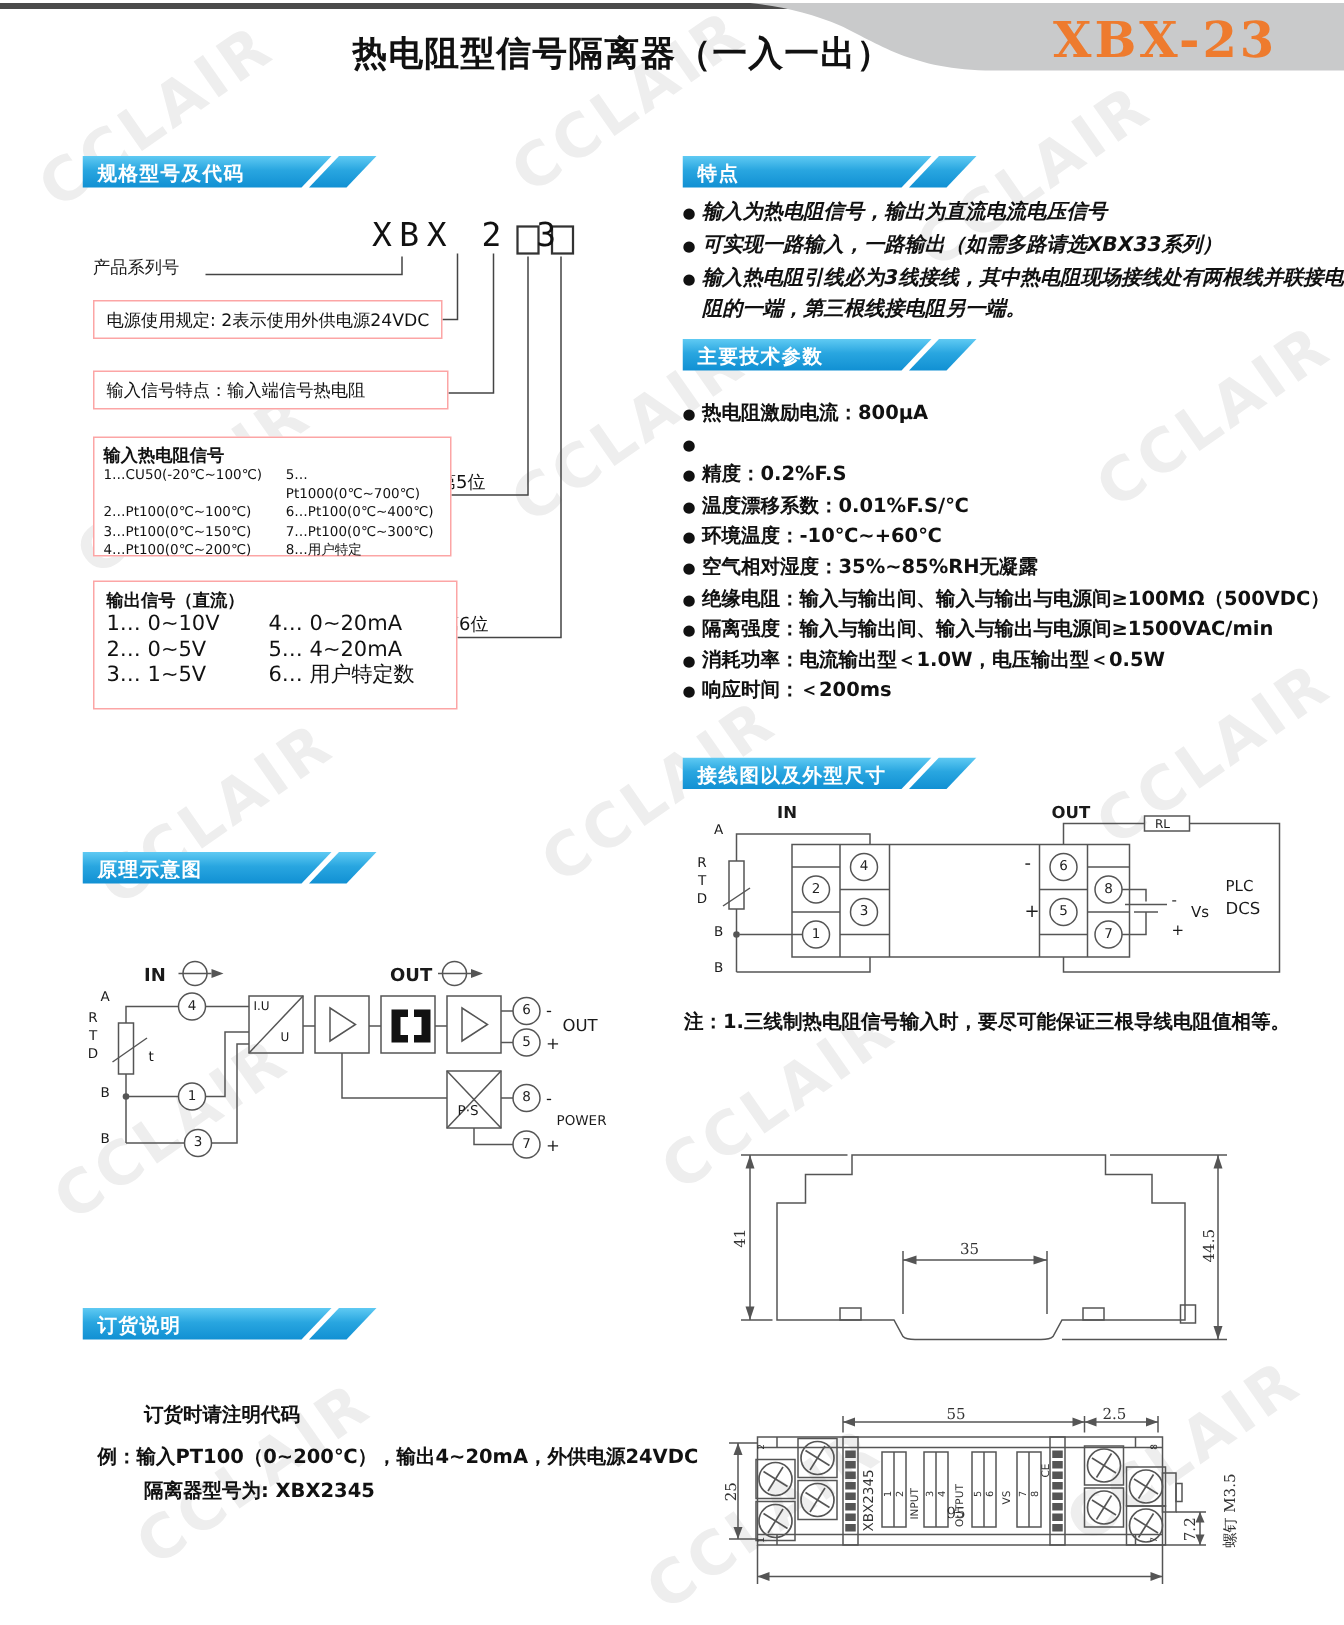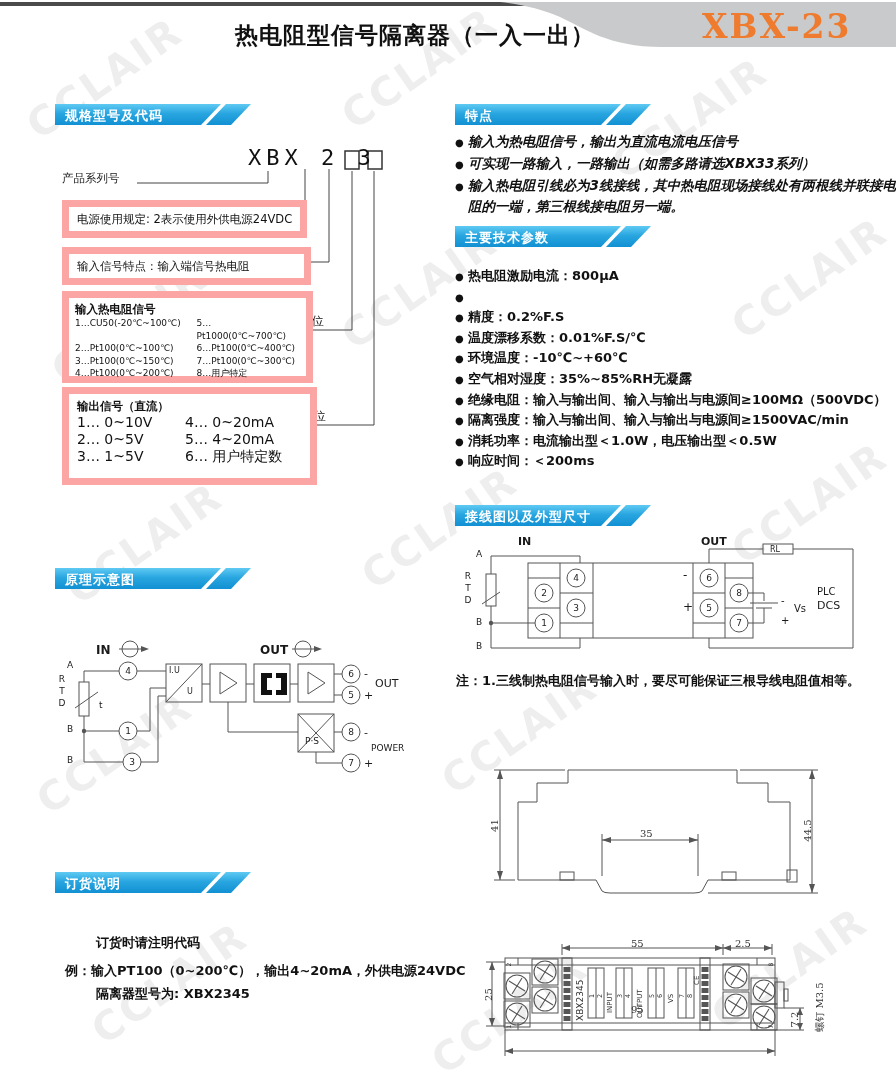--- a/index.html
+++ b/index.html
@@ -11,21 +11,21 @@
   .lbl{position:absolute;z-index:2;font-size:11px;color:#1a1a1a;white-space:nowrap;line-height:1;}
   .vt{transform:rotate(-90deg);transform-origin:center;text-align:center;}
   .stack{writing-mode:vertical-rl;text-orientation:upright;letter-spacing:2px;}
   .tnum{position:absolute;z-index:2;width:14px;text-align:center;font-size:9px;color:#222;line-height:1;}
   .banner{position:absolute;width:200px;height:22px;z-index:2;}
   .banner-label{position:absolute;left:10px;top:3px;color:#fff;font-size:13px;font-weight:bold;letter-spacing:1px;}
   .title{position:absolute;left:180px;top:20px;width:470px;text-align:center;font-size:23px;
          font-weight:bold;letter-spacing:1px;z-index:2;}
   .logo{position:absolute;left:702px;top:7px;width:190px;font-family:"DejaVu Serif","Liberation Serif",serif;
         font-size:33px;font-weight:800;color:#ee7b2e;letter-spacing:2px;z-index:2;}
-  .specbox{position:absolute;border:7px solid #fca5a5;background:#fff;z-index:2;font-size:11.5px;}
+  .specbox{position:absolute;border:1px solid #fca5a5;background:#fff;z-index:2;font-size:11.5px;}
   .specbox .bt{font-weight:bold;font-size:11.5px;}
   .grid2{display:grid;grid-template-columns:54% 46%;}
   .bullets{position:absolute;z-index:2;width:442px;}
   .bullet{display:flex;font-weight:600;color:#111;}
   .bullet .mk{flex:0 0 13px;}
   .bullet .mk::before{content:"●";font-size:10px;}
   .feat .bullet{font-size:13.5px;line-height:21px;font-style:italic;}
   .par .bullet{font-size:13px;line-height:19.6px;}
   .note{position:absolute;z-index:2;font-size:13px;font-weight:600;}
   .ord{position:absolute;z-index:2;font-size:13px;font-weight:600;}

